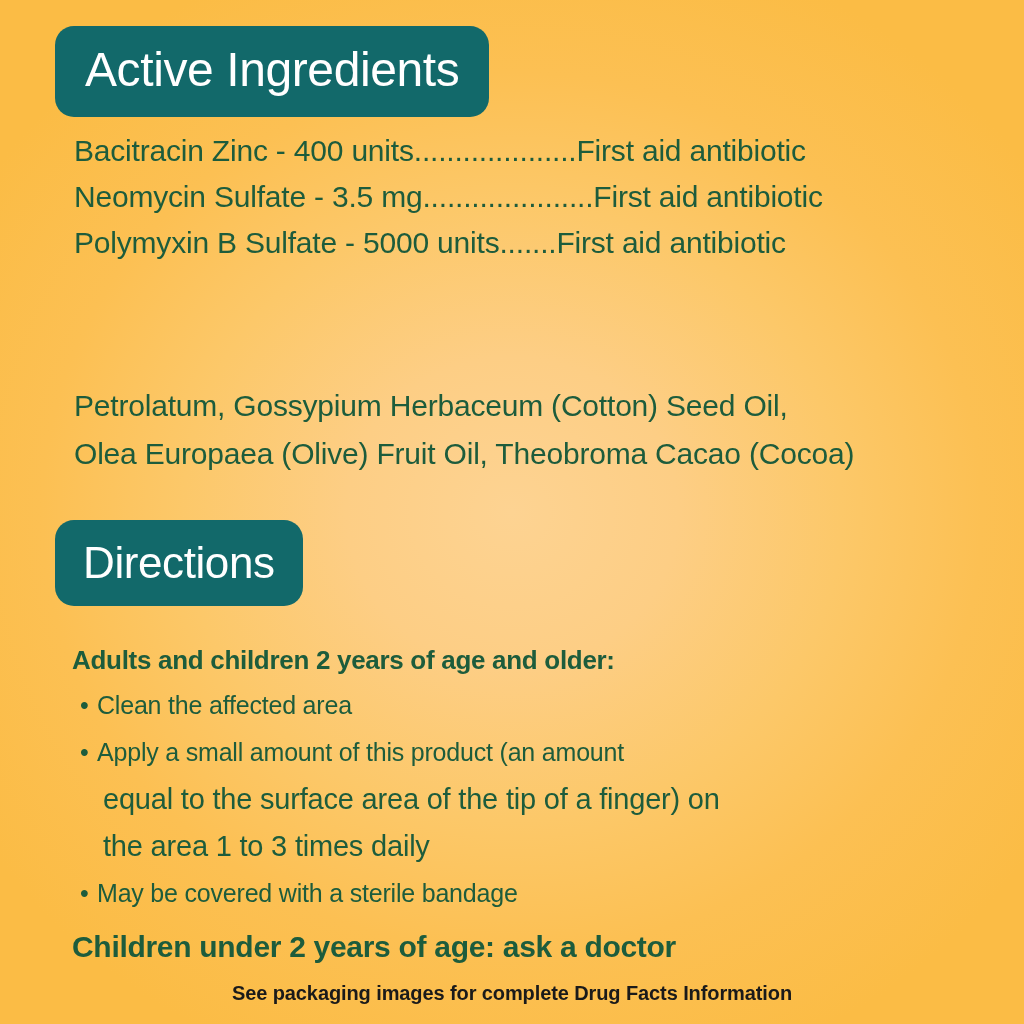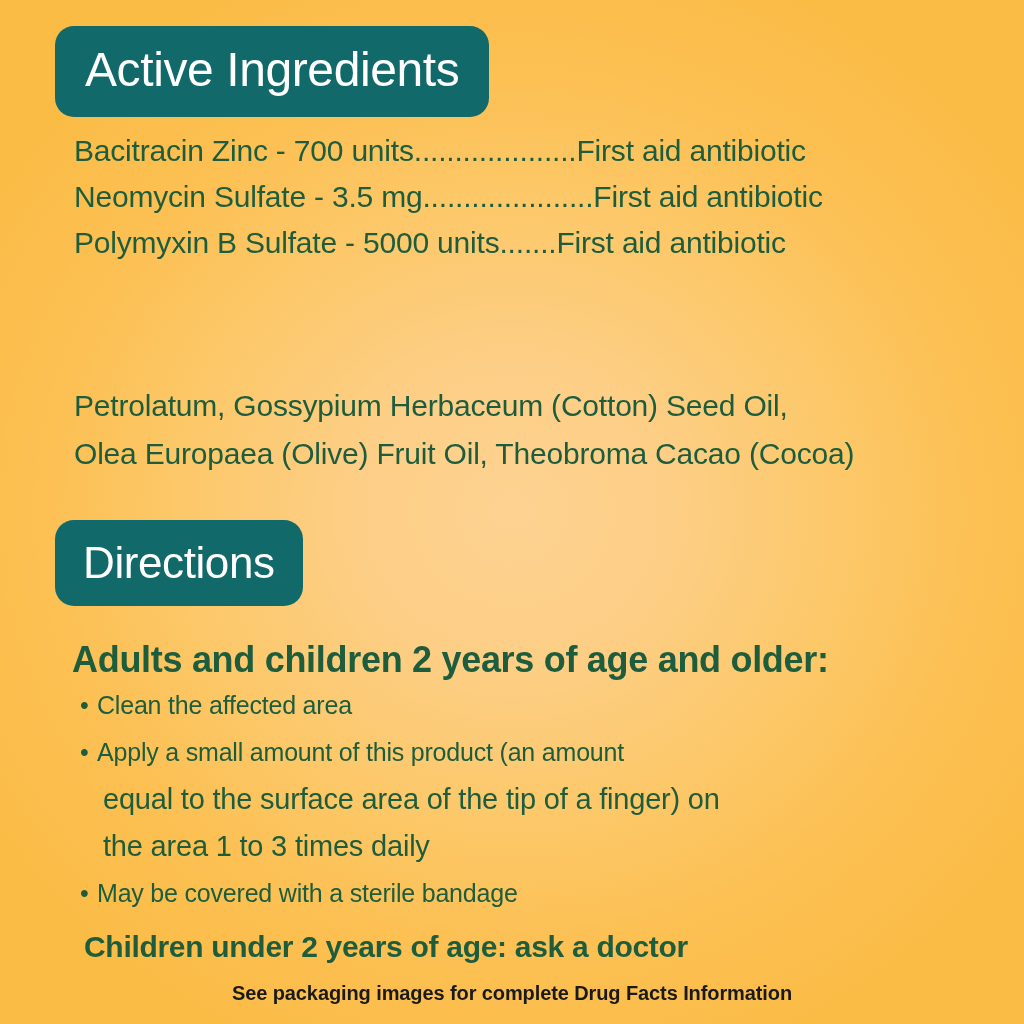--- a/index.html
+++ b/index.html
@@ -93,21 +93,21 @@
     letter-spacing: -0.2px;
   }
 
   .directions-block {
     position: absolute;
     left: 72px;
     top: 638px;
     width: 930px;
   }
   .dir-head {
-    font-size: 36px;
+    font-size: 26px;
     font-weight: 700;
     line-height: 44px;
     letter-spacing: -0.3px;
     white-space: nowrap;
   }
   .dir-bullet {
     font-size: 25px;
     line-height: 47px;
     letter-spacing: -0.2px;
     padding-left: 8px;
@@ -124,21 +124,20 @@
     padding-left: 31px;
     white-space: nowrap;
   }
   .dir-foot {
     font-size: 30px;
     font-weight: 700;
     line-height: 48px;
     letter-spacing: -0.3px;
     white-space: nowrap;
     padding-top: 6px;
-    margin-left: 12px;
   }
 
   .footer-note {
     position: absolute;
     left: 0;
     right: 0;
     top: 982px;
     text-align: center;
     font-size: 20px;
     font-weight: 700;
@@ -148,21 +147,21 @@
   }
 </style>
 </head>
 <body>
 
 <div id="page">
 
   <div class="pill pill-active">Active Ingredients</div>
 
   <div class="active-list body-text">
-    <div class="row">Bacitracin Zinc - 700 units....................First aid antibiotic</div>
+    <div class="row">Bacitracin Zinc - 400 units....................First aid antibiotic</div>
     <div class="row">Neomycin Sulfate - 3.5 mg.....................First aid antibiotic</div>
     <div class="row">Polymyxin B Sulfate - 5000 units.......First aid antibiotic</div>
   </div>
 
 
   <div class="inactive-block body-text">
     <div class="row">Petrolatum, Gossypium Herbaceum (Cotton) Seed Oil,</div>
     <div class="row">Olea Europaea (Olive) Fruit Oil, Theobroma Cacao (Cocoa)</div>
   </div>
 

